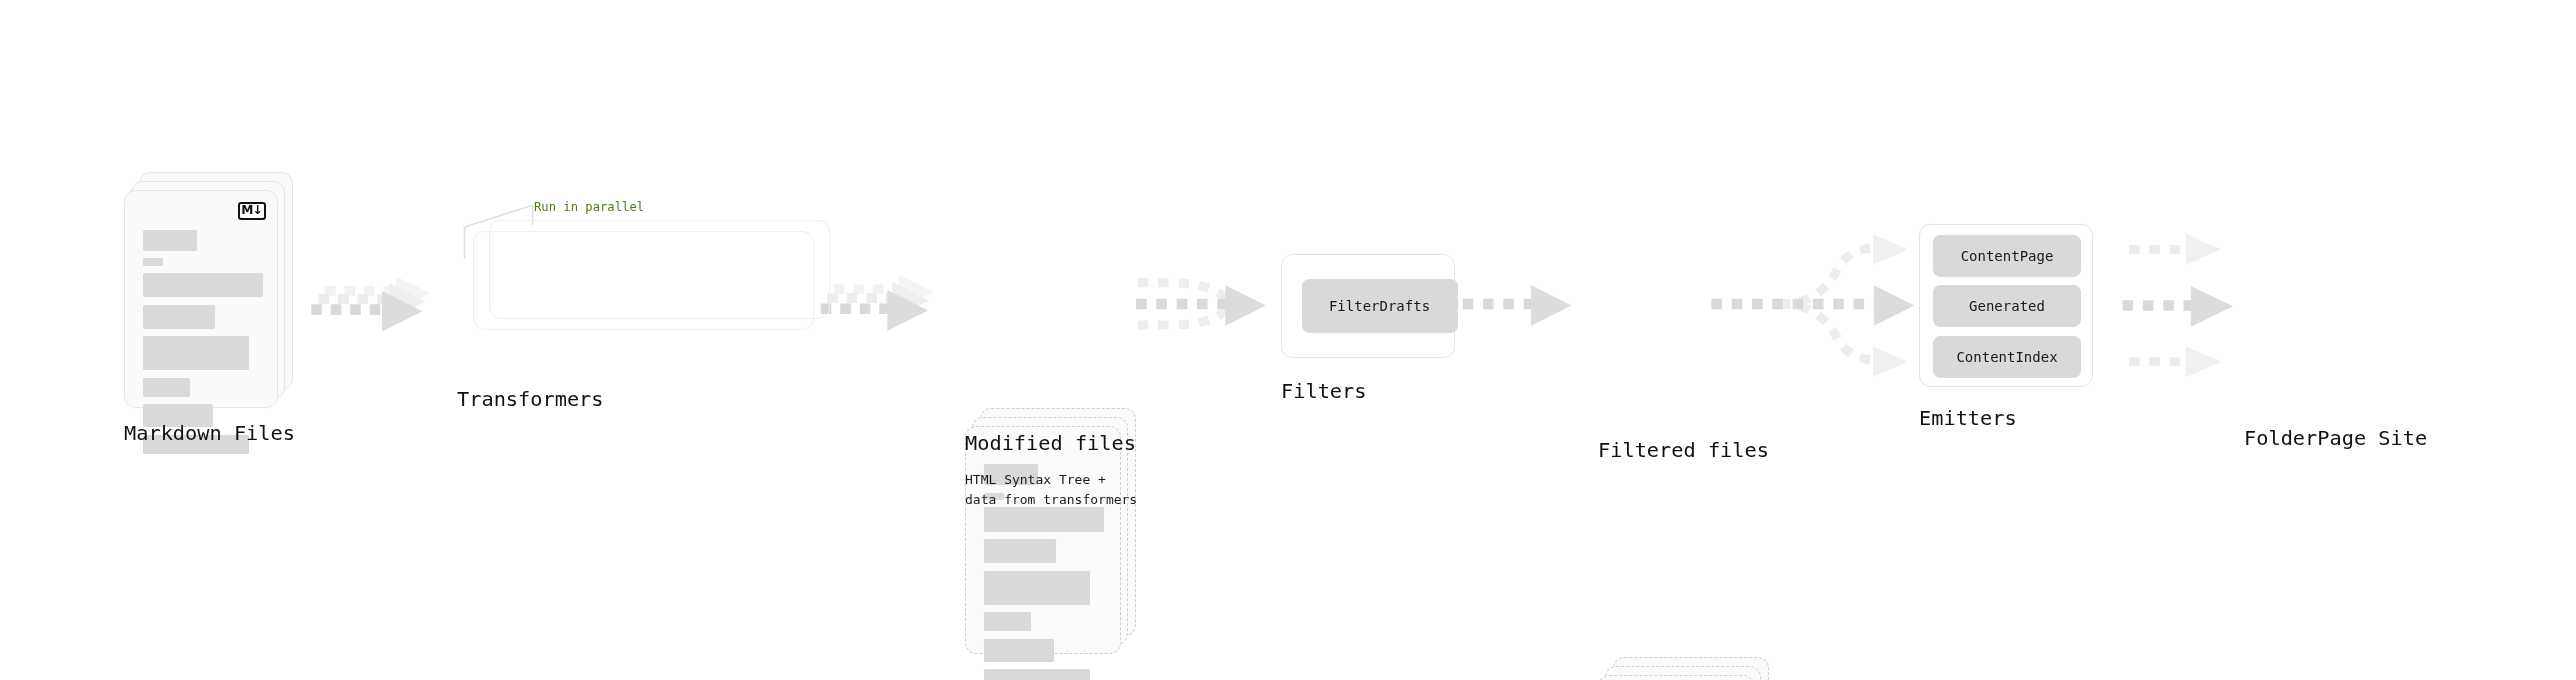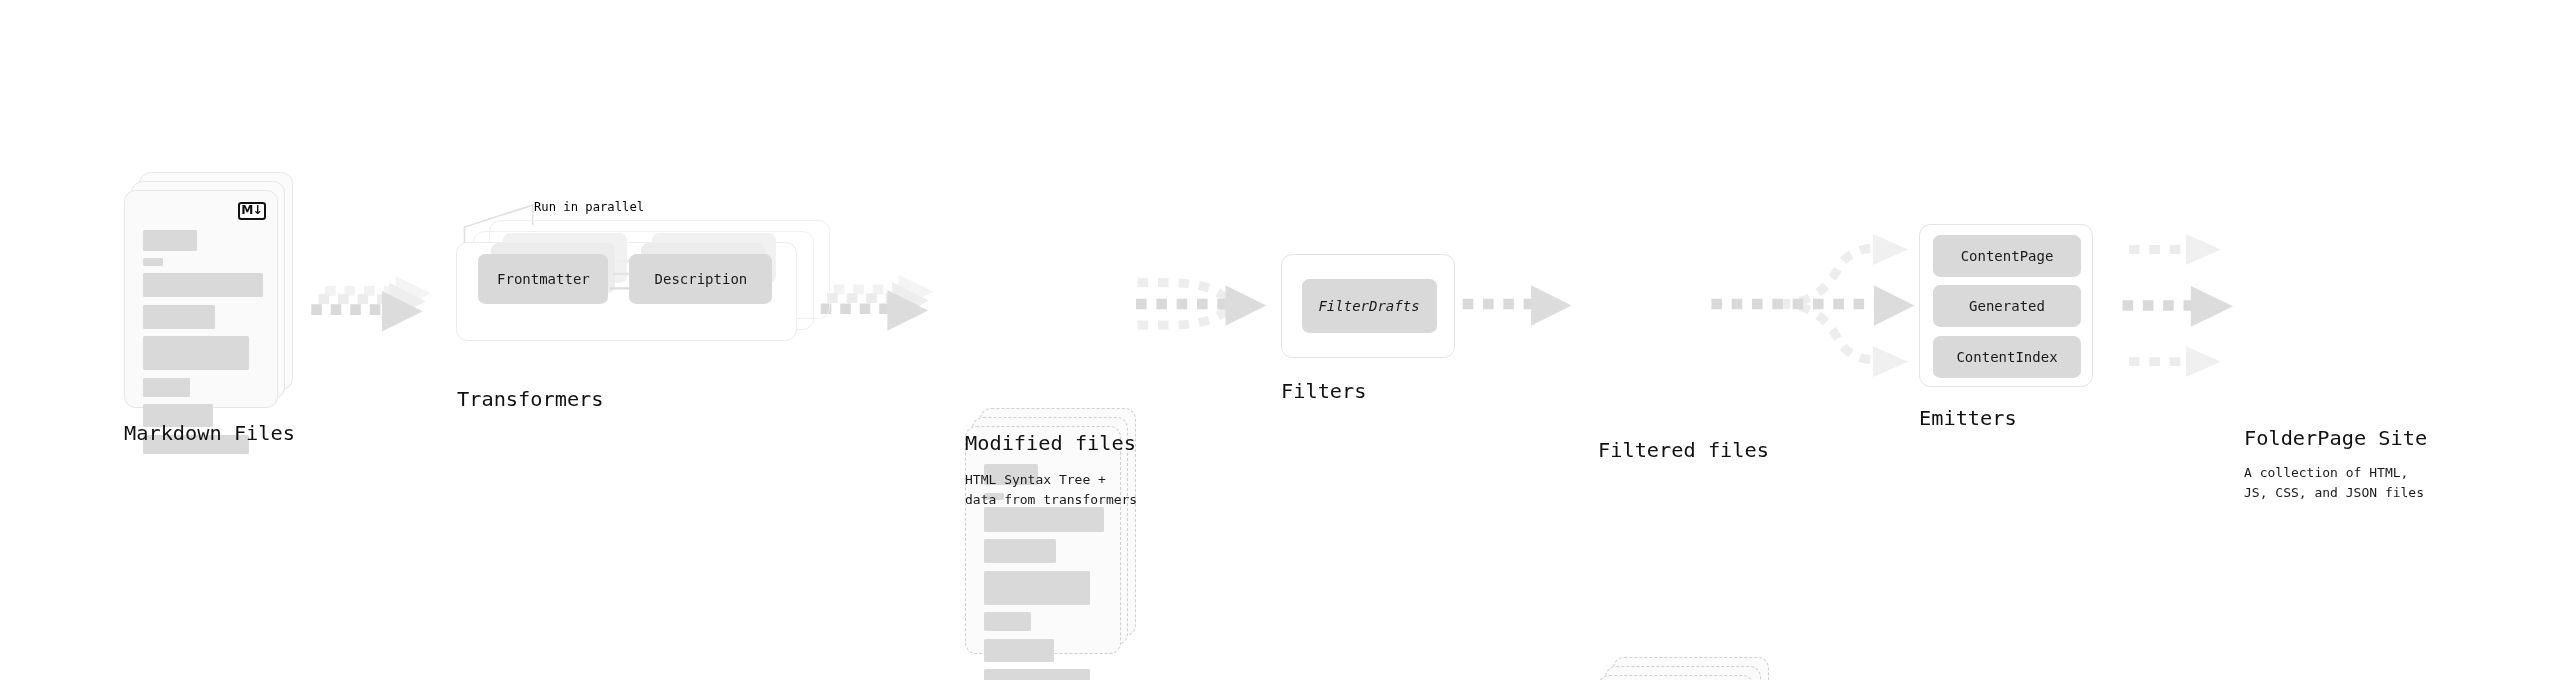--- a/index.html
+++ b/index.html
@@ -37,21 +37,21 @@
   .gbox.ghost{background:transparent;border-color:#efefef;}
   .chip{position:absolute;background:#d9d9d9;border-radius:7.3px;
         display:flex;align-items:center;justify-content:center;
         font-size:14px;color:#1a1a1a;box-sizing:border-box;white-space:nowrap;}
   .chip.ghost{background:#ececec;}
   .chip.ghost2{background:#f1f1f1;}
 
   
   .title{position:absolute;font-size:20.3px;color:#111;white-space:nowrap;letter-spacing:0px;}
   .sub{position:absolute;font-size:13px;color:#1a1a1a;line-height:20.3px;white-space:pre;}
-  .runlabel{position:absolute;font-size:12.2px;color:#000000;white-space:nowrap;}
+  .runlabel{position:absolute;font-size:12.2px;color:#4d7c0f;white-space:nowrap;}
 
   
   svg.arrows{position:absolute;left:0;top:0;width:2576px;height:681px;pointer-events:none;}
 </style>
 </head>
 <body>
 
 <div class="stage">
 
   <svg class="arrows" viewBox="0 0 3170 838">
@@ -131,40 +131,20 @@
 
   <div class="node" style="left:445px;top:200px;width:406px;height:163px;">
     <div class="runlabel" style="left:89px;top:0px;">Run in parallel</div>
 
     <svg style="position:absolute;left:0;top:0;width:406px;height:163px;" viewBox="0 0 500 200" width="406" height="163">
       <path d="M24,72 L24,33 L108,6 L108,30" fill="none" stroke="#e0e0e0" stroke-width="2"></path>
     </svg>
 
     <div class="gbox ghost" style="left:44px;top:19.5px;width:341px;height:99px;"></div>
     <div class="gbox ghost" style="left:28px;top:31px;width:341px;height:99px;"></div>
-    <div class="gbox" style="left:11.4px;top:42px;width:341px;height:99px;border-color:#ececec;">
-      <div class="chip ghost2" style="left:46px;top:-9.8px;width:124px;height:50px;"></div>
-      <div class="chip ghost2" style="left:195px;top:-9.8px;width:124px;height:50px;"></div>
-      <div class="chip ghost" style="left:34px;top:0px;width:124px;height:50px;"></div>
-      <div class="chip ghost" style="left:184px;top:0px;width:124px;height:50px;"></div>
-      <svg style="position:absolute;left:146px;top:4.9px;width:98px;height:63px;" viewBox="0 0 120 78" width="98" height="63">
-        <line x1="16" y1="16" x2="66" y2="16" stroke="#ececec" stroke-width="3"></line>
-        <polygon points="62,10 74,16 62,22" fill="#ececec"></polygon>
-        <line x1="12" y1="32" x2="62" y2="32" stroke="#e4e4e4" stroke-width="3"></line>
-        <polygon points="58,26 70,32 58,38" fill="#e4e4e4"></polygon>
-        <line x1="8" y1="50" x2="58" y2="50" stroke="#dcdcdc" stroke-width="3"></line>
-        <polygon points="54,43 68,50 54,57" fill="#dcdcdc"></polygon>
-      </svg>
-      <div class="chip" style="left:21px;top:11.4px;width:130px;height:50px;">
-        <span>Frontmatter</span>
-      </div>
-      <div class="chip" style="left:172px;top:11.4px;width:143px;height:50px;">
-        <span>Description</span>
-      </div>
-    </div>
   </div>
   <div class="title" style="left:457px;top:387px;">Transformers</div>
 
   <div class="node doc-stack doc-dashed" style="left:965px;top:172px;width:175px;height:244px;">
     <div class="doc l3" style="width:156px;height:228px;"></div>
     <div class="doc l2" style="width:156px;height:228px;"></div>
     <div class="doc l1" style="width:156px;height:228px;">
       <div class="doc-body">
         <div class="bar" style="width:54px;height:21px;margin-top:13px;"></div>
         <div class="bar" style="width:19.5px;height:7.3px;"></div>
@@ -175,21 +155,21 @@
         <div class="bar" style="width:70px;height:23px;"></div>
         <div class="bar" style="width:106px;height:19.5px;"></div>
       </div>
     </div>
   </div>
   <div class="title" style="left:965px;top:431px;">Modified files</div>
   <div class="sub" style="left:965px;top:470px;">HTML Syntax Tree +
 data from transformers</div>
 
   <div class="gbox" style="left:1281px;top:254px;width:174px;height:104px;">
-    <div class="chip" style="left:19.5px;top:24.4px;width:135px;height:54px;font-style:italic;">
+    <div class="chip" style="left:19.5px;top:24.4px;width:156px;height:54px;">
       <span>FilterDrafts</span>
     </div>
   </div>
   <div class="title" style="left:1281px;top:379px;">Filters</div>
 
   <div class="node doc-stack doc-dashed" style="left:1598px;top:177px;width:175px;height:244px;">
     <div class="doc l3" style="width:156px;height:224px;"></div>
     <div class="doc l2" style="width:156px;height:224px;"></div>
     <div class="doc l1" style="width:156px;height:224px;">
       <div class="doc-body">
@@ -213,17 +193,15 @@
     <div class="chip" style="left:13px;top:60px;width:148px;height:42px;">
       <span>Generated</span>
     </div>
     <div class="chip" style="left:13px;top:111px;width:148px;height:42px;">
       <span>ContentIndex</span>
     </div>
   </div>
   <div class="title" style="left:1919px;top:406px;">Emitters</div>
 
   <div class="title" style="left:2244px;top:426px;">FolderPage Site</div>
-  <div class="sub" style="left:2244px;top:463px;">A collection of HTML,
-JS, CSS, and JSON files</div>
 
 </div>
 
 
 </body></html>

